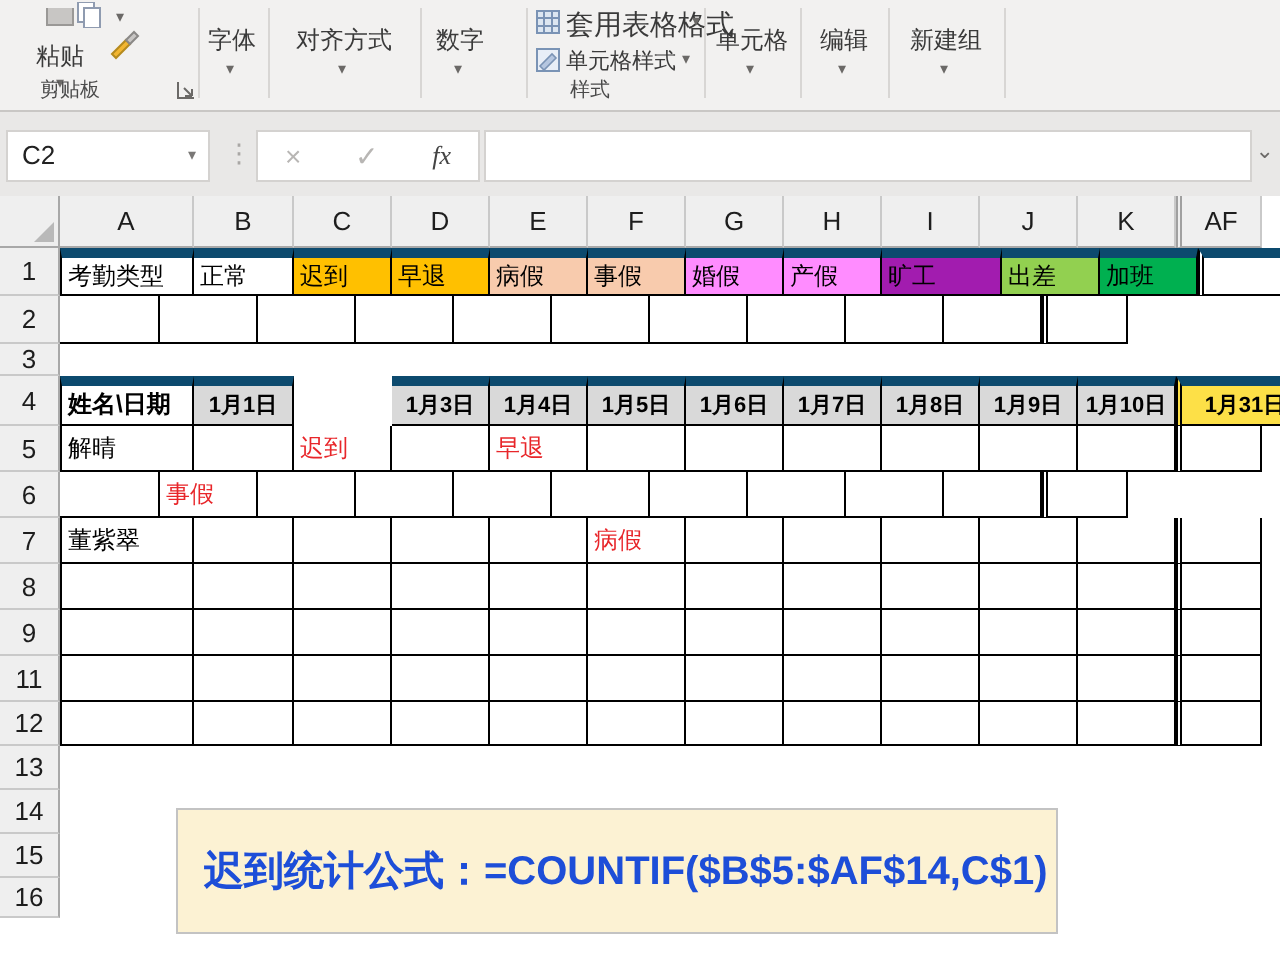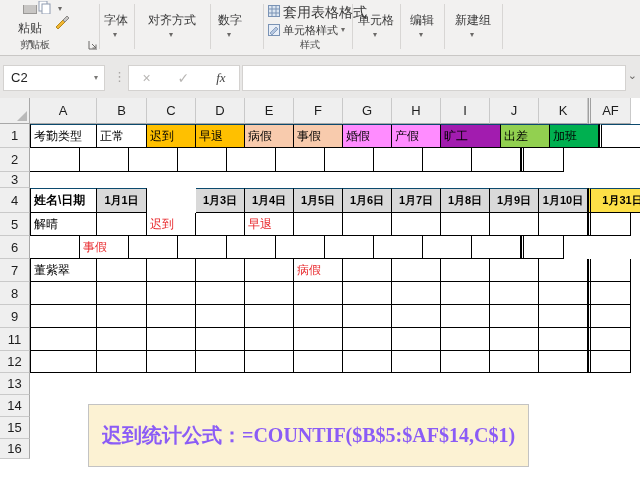--- a/index.html
+++ b/index.html
@@ -48,31 +48,31 @@
   .colhead.af { border-left:3px double #a0a0a0; }
   .rows { position:absolute; left:0; top:26px; }
   .srow { display:flex; }
   .rowhead { width:30px; background:#efefef; border-right:1px solid #a8a8a8;
     border-bottom:1px solid #c9c9c9; font-size:13px; color:#1d1d1d;
     display:flex; align-items:center; justify-content:center; flex:0 0 30px; }
   .cell { border-right:1px solid #000; border-bottom:1px solid #000;
     font-size:12px; color:#000; display:flex; align-items:center;
     padding:0 3px; white-space:nowrap; overflow:hidden; background:#fff; }
   .cell.first { border-left:1px solid #000; }
-  .srow.bt .cell { border-top:1px solid #0c4a6e; }
+  .srow.bt .cell { border-top:5px solid #0c4a6e; }
   .cell.af { border-left:3px double #000; }
   .cell.ctr { justify-content:center; padding:0 1px; }
   .cell.bold { font-weight:bold; }
   .cell.date { font-size:11px; }
 
   
   .banner { position:absolute; left:88px; top:404px; width:441px; height:63px;
     background:#fcf2d3; border:1px solid #c3c3c3; display:flex; align-items:center;
     padding-left:13px; z-index:5; }
-  .banner span { font-size:20px; font-weight:bold; color:#8b5cf6; white-space:nowrap;font-family:Liberation Serif, serif; }
+  .banner span { font-size:20px; font-weight:bold; color:#1d4ed8; white-space:nowrap; }
 </style>
 </head>
 <body>
 
 <div class="ribbon">
   <div class="paste-btn">
     <span class="clip"></span>
     <span class="txt">粘贴</span>
     <span class="car">▾</span>
   </div>
@@ -115,21 +115,21 @@
   </svg>
   <span class="rb-label" style="left:283px;top:4px;font-size:14px">套用表格格式</span>
   <span class="rb-caret" style="left:346px;top:6px">▾</span>
 
   <svg class="icon-abs" style="left:268px;top:24px" width="12" height="12" viewBox="0 0 12 12">
     <rect x="0.5" y="0.5" width="11" height="11" fill="#e8eef7" stroke="#7a93b5"></rect>
     <path d="M2 9 L8 3 L10 5 L4 11 Z" fill="#b5c6e0" stroke="#7a93b5" stroke-width="0.8"></path>
   </svg>
   <span class="rb-label" style="left:283px;top:23px;font-size:11px">单元格样式</span>
   <span class="rb-caret" style="left:341px;top:25px">▾</span>
-  <span class="rb-grouplabel" style="left:300px">样式</span>
+  <span class="rb-grouplabel" style="left:285px">样式</span>
 
   <span class="rb-label" style="left:358px;top:12px">单元格</span>
   <span class="rb-caret" style="left:373px;top:30px">▾</span>
 
   <span class="rb-label" style="left:410px;top:12px">编辑</span>
   <span class="rb-caret" style="left:419px;top:30px">▾</span>
 
   <span class="rb-label" style="left:455px;top:12px">新建组</span>
   <span class="rb-caret" style="left:470px;top:30px">▾</span>
 </div>

